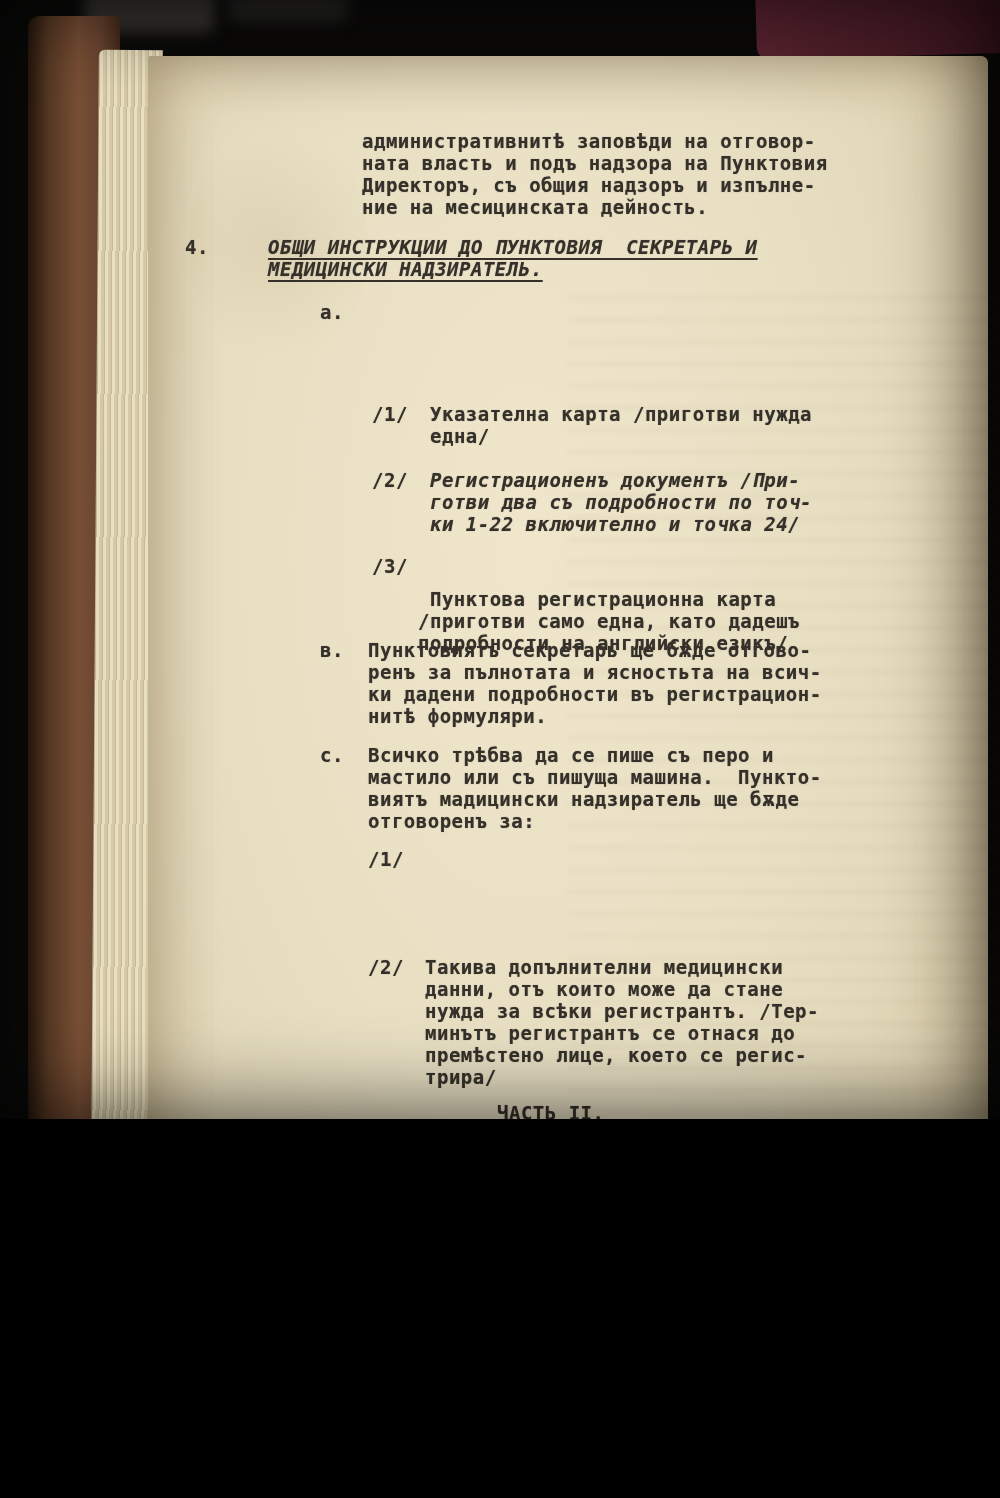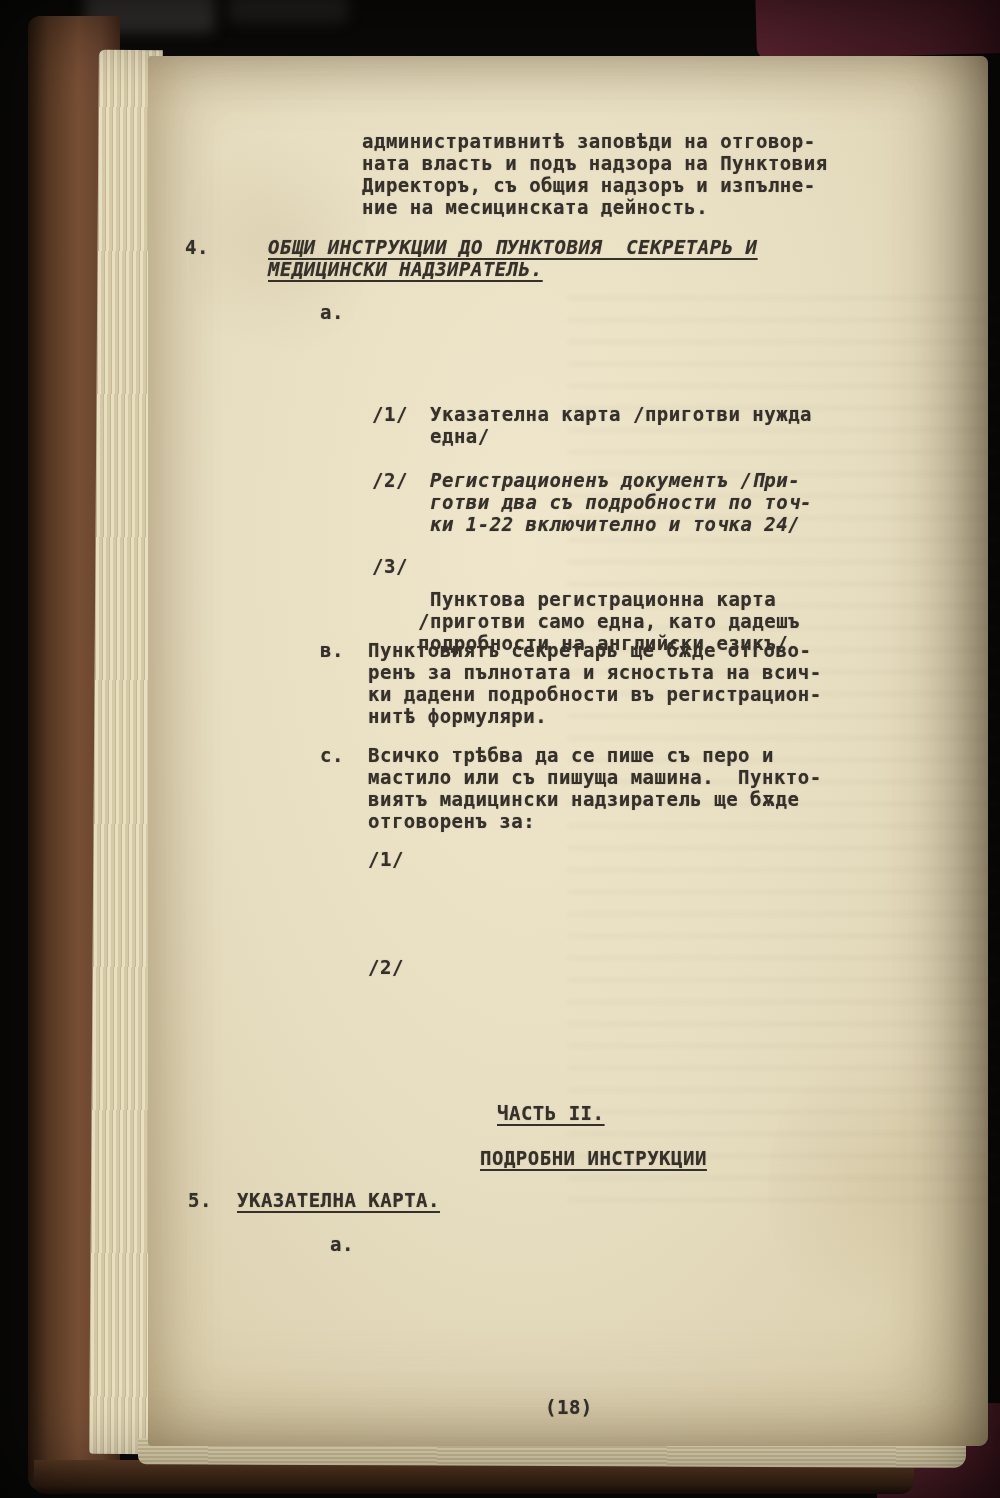--- a/index.html
+++ b/index.html
@@ -1,19 +1,19 @@
 <!DOCTYPE html>
 <html><head>
 <meta charset="utf-8">
 <style>
   * { margin:0; padding:0; box-sizing:border-box; }
   html,body { background:#000; }
   body { font-family:"DejaVu Sans Mono","DejaVu Sans",monospace; }
 
-  .photo { position:relative; width:1000px; height:1498px; background:#0b0a09; overflow:hidden; }
+  .photo { position:relative; width:1000px; height:1119px; background:#0b0a09; overflow:hidden; }
   .photo::after { content:""; position:absolute; inset:0; pointer-events:none;
     box-shadow: inset 0 0 90px rgba(0,0,0,.75); }
 
   .patch { position:absolute; filter:blur(7px); border-radius:8px; }
   .patch.p1 { left:85px;  top:-12px; width:130px; height:44px; background:#343230; }
   .patch.p2 { left:228px; top:-10px; width:120px; height:32px; background:#232220; }
 
   .spine { position:absolute;
     background: linear-gradient(120deg,#5e2532 0%,#4b1d27 45%,#38131b 100%); }
   .spine.tr { left:756px; top:-20px; width:270px; height:76px; transform:rotate(-1.6deg); border-radius:0 0 0 12px; }
@@ -108,20 +108,26 @@
 
   <div class="tw" style="left:320px; top:744px;">с.</div>
   <div class="tw" style="left:368px; top:744px;">Всичко трѣбва да се пише съ перо и
 мастило или съ пишуща машина.  Пункто-
 виятъ мадицински надзиратель ще бѫде
 отговоренъ за:</div>
 
   <div class="tw" style="left:368px; top:848px;">/1/</div>
 
   <div class="tw" style="left:368px; top:956px;">/2/</div>
+  <div class="tw" style="left:425px; top:956px;">Такива допълнителни медицински
+данни, отъ които може да стане
+нужда за всѣки регистрантъ. /Тер-
+минътъ регистрантъ се отнася до
+премѣстено лице, което се регис-
+трира/</div>
 
   <div class="tw u center-head" style="left:497px; top:1096px;">ЧАСТЬ II.</div>
   <div class="tw u center-head" style="left:480px; top:1141px;">ПОДРОБНИ ИНСТРУКЦИИ</div>
 
   <div class="tw" style="left:188px; top:1189px;">5.</div>
   <div class="tw u" style="left:237px; top:1189px;">УКАЗАТЕЛНА КАРТА.</div>
 
   <div class="tw" style="left:330px; top:1233px;">а.</div>
 
   <div class="tw" style="left:545px; top:1396px;">(18)</div>

